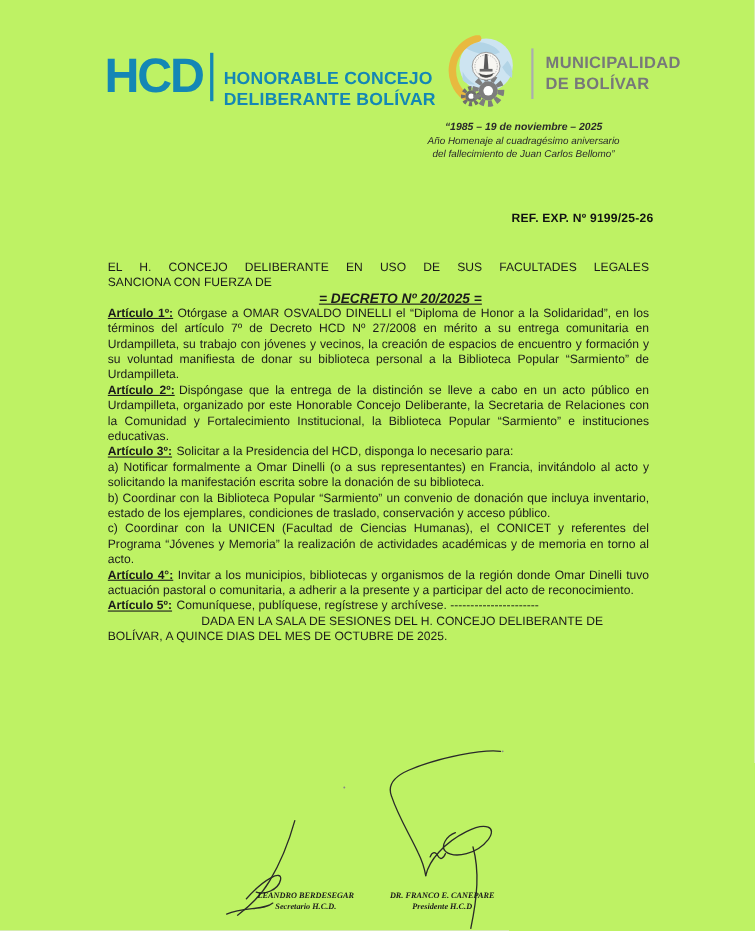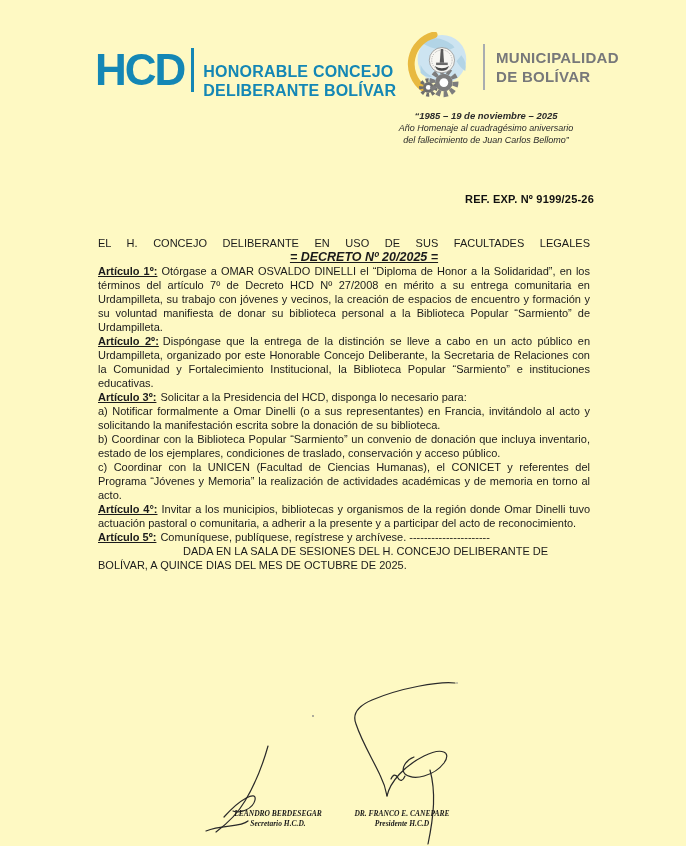--- a/index.html
+++ b/index.html
@@ -1,34 +1,34 @@
 <!DOCTYPE html>
 <html><head>
 <meta charset="utf-8">
 <style>
   html,body{margin:0;padding:0;background:#e8e8e8;}
   .page{
     position:relative;
     width:686px;height:846px;
-    background:#fef9c3;
+    background:#bef264;
     font-family:"Liberation Sans",sans-serif;
     color:#1e1e1e;
     overflow:hidden;
   }
   
   .hcd-logo{position:absolute;left:95px;top:40px;display:flex;align-items:center;}
   .hcd-abbr{font-size:44px;font-weight:800;letter-spacing:-2px;color:#1487b5;line-height:1;}
   .hcd-divider{width:3px;height:44px;background:#1487b5;margin:0 9px 0 7px;}
   .hcd-name{font-size:16px;font-weight:800;color:#1487b5;line-height:19px;letter-spacing:0.2px;margin-top:22px;}
   .muni-logo{position:absolute;left:404px;top:32px;display:flex;align-items:center;}
   .muni-divider{width:2px;height:46px;background:#a9adb0;margin:0 11px 0 9px;}
   .muni-name{font-size:15px;font-weight:700;color:#77787a;line-height:19px;letter-spacing:0.3px;}
   
   .commemoration{
-    position:absolute;right:70px;top:110px;width:260px;
+    position:absolute;right:80px;top:110px;width:260px;
     text-align:center;font-style:italic;font-size:9px;line-height:12px;color:#2a2a2a;
   }
   .commemoration .q1{font-weight:bold;font-size:9.5px;}
   .date-line{
     position:absolute;right:92px;top:163px;
     font-size:13px;font-weight:bold;font-style:italic;color:#111;
   }
   .reference{
     position:absolute;right:92px;top:193px;
     font-size:11px;font-weight:bold;color:#111;letter-spacing:0.2px;
@@ -105,20 +105,21 @@
     <div class="q1">“1985 – 19 de noviembre – 2025</div>
     <div>Año Homenaje al cuadragésimo aniversario</div>
     <div>del fallecimiento de Juan Carlos Bellomo”</div>
   </div>
 
   <div class="reference">REF. EXP. Nº 9199/25-26</div>
 
   <div class="doc-body">
     <p class="preamble">
       <span class="l1">EL H. CONCEJO DELIBERANTE EN USO DE SUS FACULTADES LEGALES</span>
+      <span class="l2">SANCIONA CON FUERZA DE</span>
     </p>
     <p class="decree-title">
       <span>= DECRETO Nº 20/2025 =</span>
     </p>
     <p><span class="para-label">Artículo 1º:</span><span>Otórgase a OMAR OSVALDO DINELLI el “Diploma de Honor a la Solidaridad”, en los términos del artículo 7º de Decreto HCD Nº 27/2008 en mérito a su entrega comunitaria en Urdampilleta, su trabajo con jóvenes y vecinos, la creación de espacios de encuentro y formación y su voluntad manifiesta de donar su biblioteca personal a la Biblioteca Popular “Sarmiento” de Urdampilleta.</span></p>
     <p><span class="para-label">Artículo 2º:</span><span>Dispóngase que la entrega de la distinción se lleve a cabo en un acto público en Urdampilleta, organizado por este Honorable Concejo Deliberante, la Secretaria de Relaciones con la Comunidad y Fortalecimiento Institucional, la Biblioteca Popular “Sarmiento” e instituciones educativas.</span></p>
     <p><span class="para-label">Artículo 3º:</span><span>Solicitar a la Presidencia del HCD, disponga lo necesario para:</span></p>
     <p><span class="para-label"></span><span>a) Notificar formalmente a Omar Dinelli (o a sus representantes) en Francia, invitándolo al acto y solicitando la manifestación escrita sobre la donación de su biblioteca.</span></p>
     <p><span class="para-label"></span><span>b) Coordinar con la Biblioteca Popular “Sarmiento” un convenio de donación que incluya inventario, estado de los ejemplares, condiciones de traslado, conservación y acceso público.</span></p>
     <p><span class="para-label"></span><span>c) Coordinar con la UNICEN (Facultad de Ciencias Humanas), el CONICET y referentes del Programa “Jóvenes y Memoria” la realización de actividades académicas y de memoria en torno al acto.</span></p>

